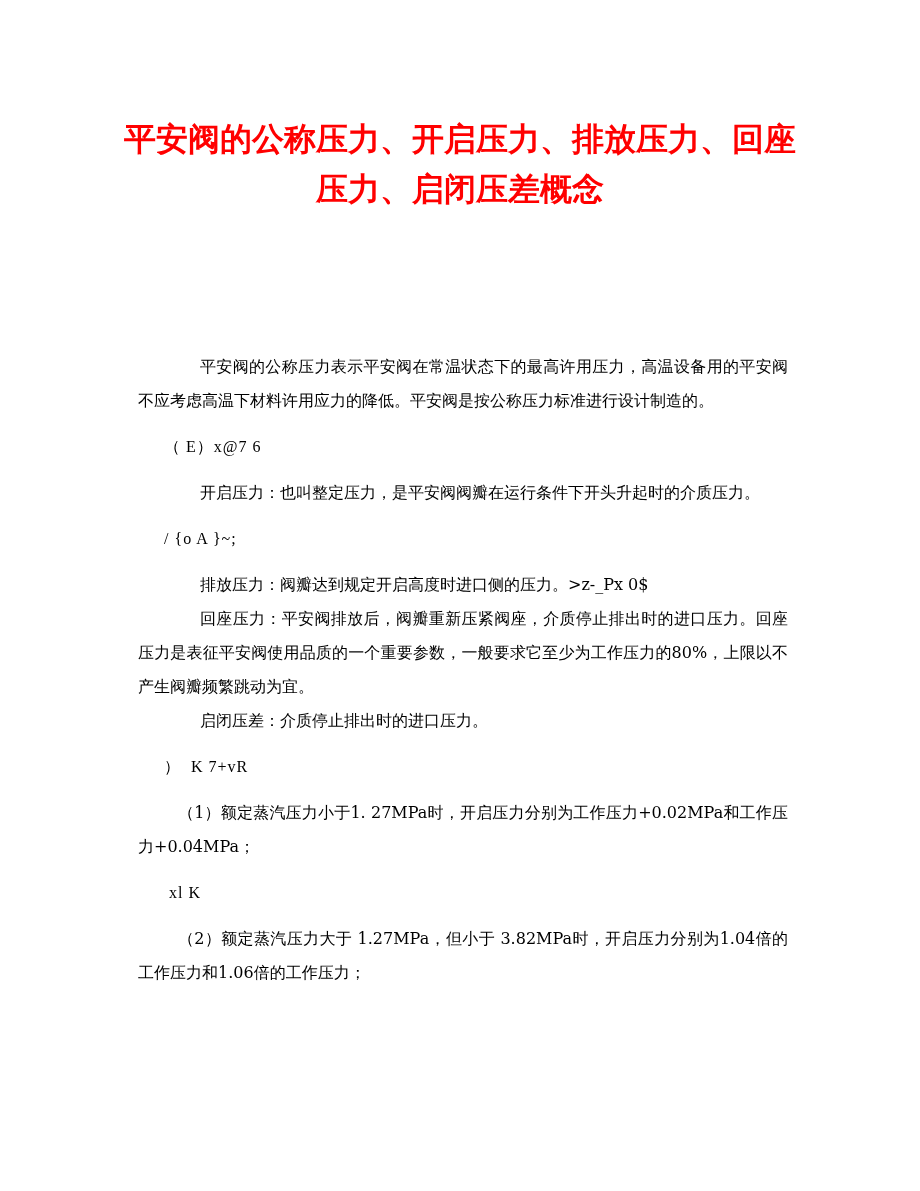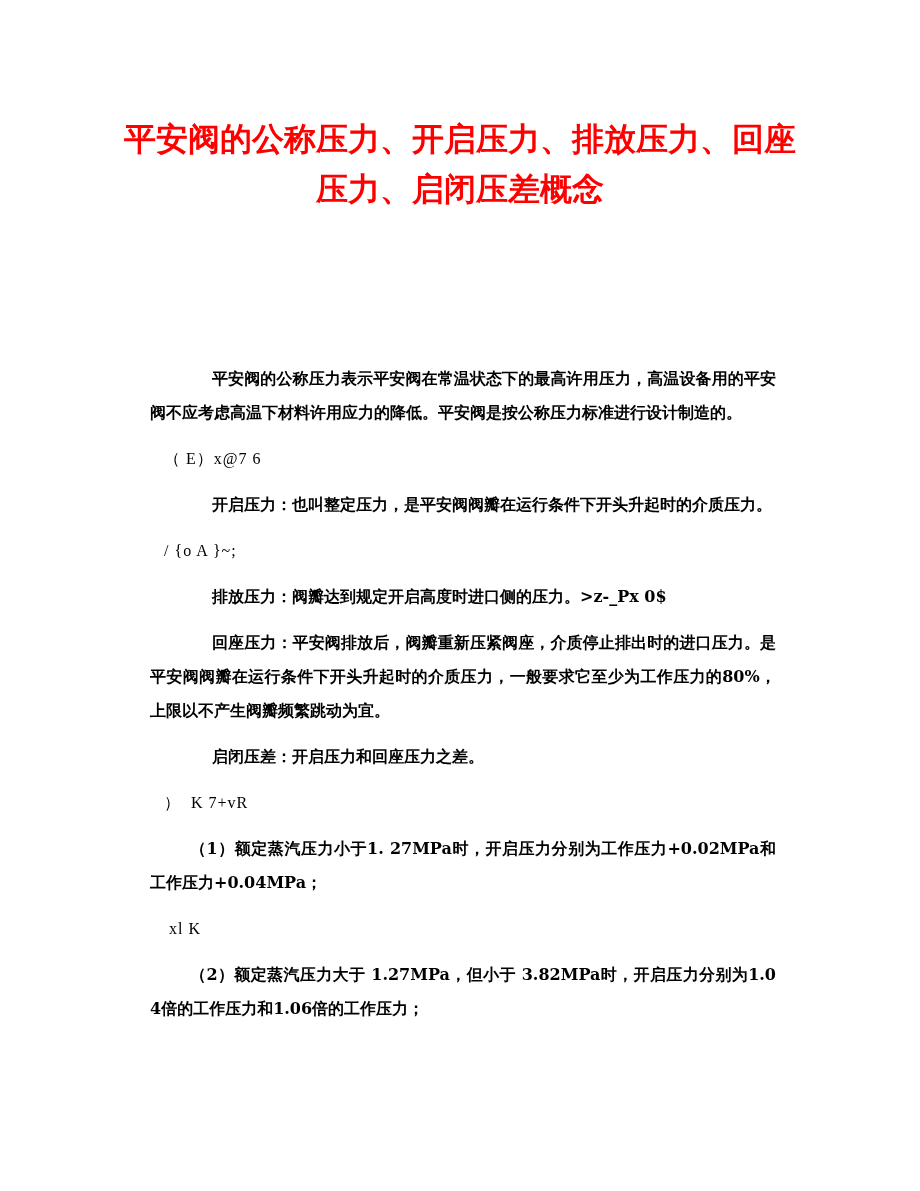--- a/index.html
+++ b/index.html
@@ -39,25 +39,24 @@
     }
     .body {
       position: absolute;
       left: 138px;
       top: 350px;
       width: 650px;
       font-size: 16px;
       line-height: 34px;
     }
     .para {
-      margin: 12px;
+      margin: 0;
       text-indent: 62px;
       text-align: justify;
       word-break: break-all;
-      font-weight: bold;
     }
     .noise {
       margin: 12px;
       padding-left: 14px;
       font-family: "Liberation Serif", "DejaVu Serif", serif;
       letter-spacing: 1px;
       white-space: pre;
     }
     .para.sub {
       text-indent: 40px;
@@ -68,20 +67,20 @@
 
 <div class="page">
   <h1 class="title">平安阀的公称压力、开启压力、排放压力、回座压力、启闭压差概念</h1>
 
   <div class="body">
     <p class="para">平安阀的公称压力表示平安阀在常温状态下的最高许用压力，高温设备用的平安阀不应考虑高温下材料许用应力的降低。平安阀是按公称压力标准进行设计制造的。</p>
     <p class="noise">（ E）x@7 6</p>
     <p class="para">开启压力：也叫整定压力，是平安阀阀瓣在运行条件下开头升起时的介质压力。</p>
     <p class="noise">/ {o A }~;</p>
     <p class="para">排放压力：阀瓣达到规定开启高度时进口侧的压力。&gt;z-_Px 0$</p>
-    <p class="para">回座压力：平安阀排放后，阀瓣重新压紧阀座，介质停止排出时的进口压力。是平安阀阀瓣在运行条件下开头升起时的介质压力，一般要求它至少为工作压力的80%，上限以不产生阀瓣频繁跳动为宜。</p>
-    <p class="para">启闭压差：开启压力和回座压力之差。</p>
+    <p class="para">回座压力：平安阀排放后，阀瓣重新压紧阀座，介质停止排出时的进口压力。回座压力是表征平安阀使用品质的一个重要参数，一般要求它至少为工作压力的80%，上限以不产生阀瓣频繁跳动为宜。</p>
+    <p class="para">启闭压差：介质停止排出时的进口压力。</p>
     <p class="noise">）  K 7+vR</p>
     <p class="para sub">（1）额定蒸汽压力小于1. 27MPa时，开启压力分别为工作压力+0.02MPa和工作压力+0.04MPa；</p>
     <p class="noise"> xl K</p>
     <p class="para sub">（2）额定蒸汽压力大于 1.27MPa，但小于 3.82MPa时，开启压力分别为1.04倍的工作压力和1.06倍的工作压力；</p>
   </div>
 </div>
 
 </body></html>

